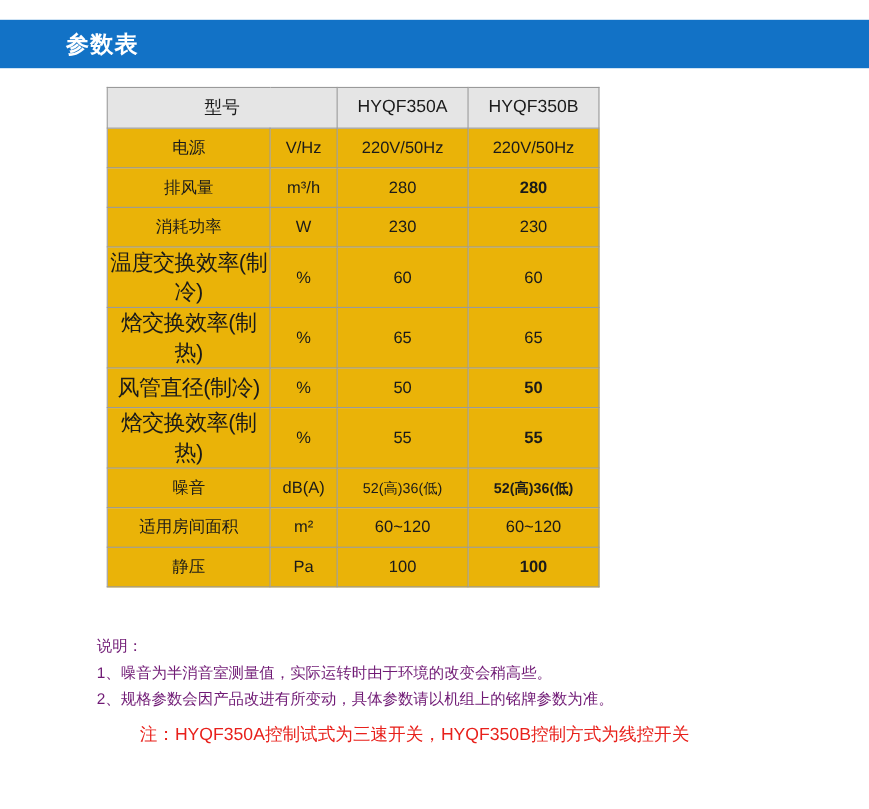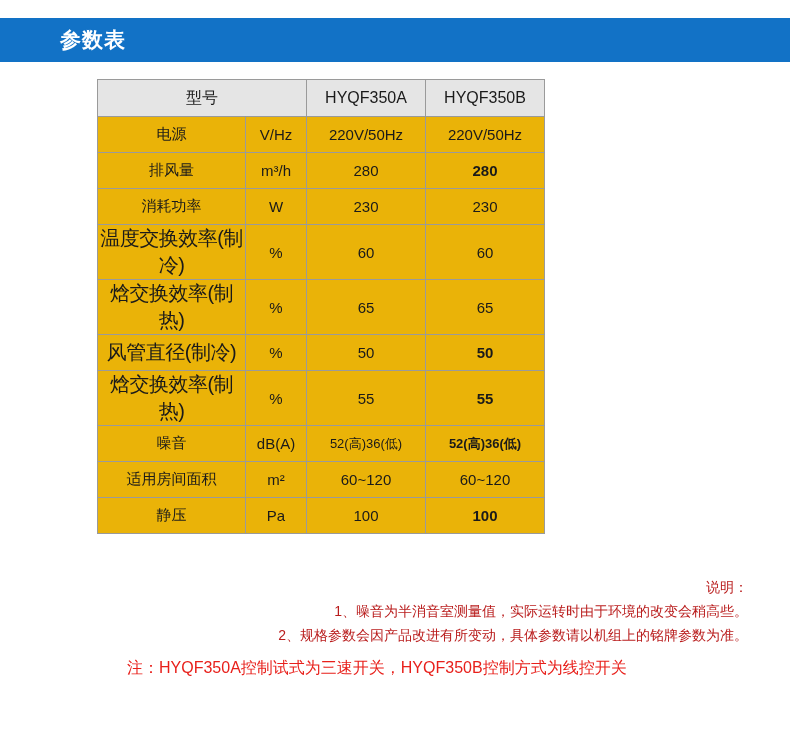--- a/index.html
+++ b/index.html
@@ -78,22 +78,21 @@
   td.val.boldsm { font-weight: bold; font-size: 13px; }
 
   
   .notes {
     position: absolute;
     left: 88px;
     top: 575px;
     width: 660px;
     font-size: 14px;
     line-height: 24px;
-    color: #b91c1c;
-    text-align: right;
+    color: #701a75;
   }
   .notes div { white-space: nowrap; }
   .warning {
     position: absolute;
     left: 88px;
     top: 658px;
     font-size: 16px;
     color: #e8201b;
     white-space: nowrap;
     margin-left: 39px;

